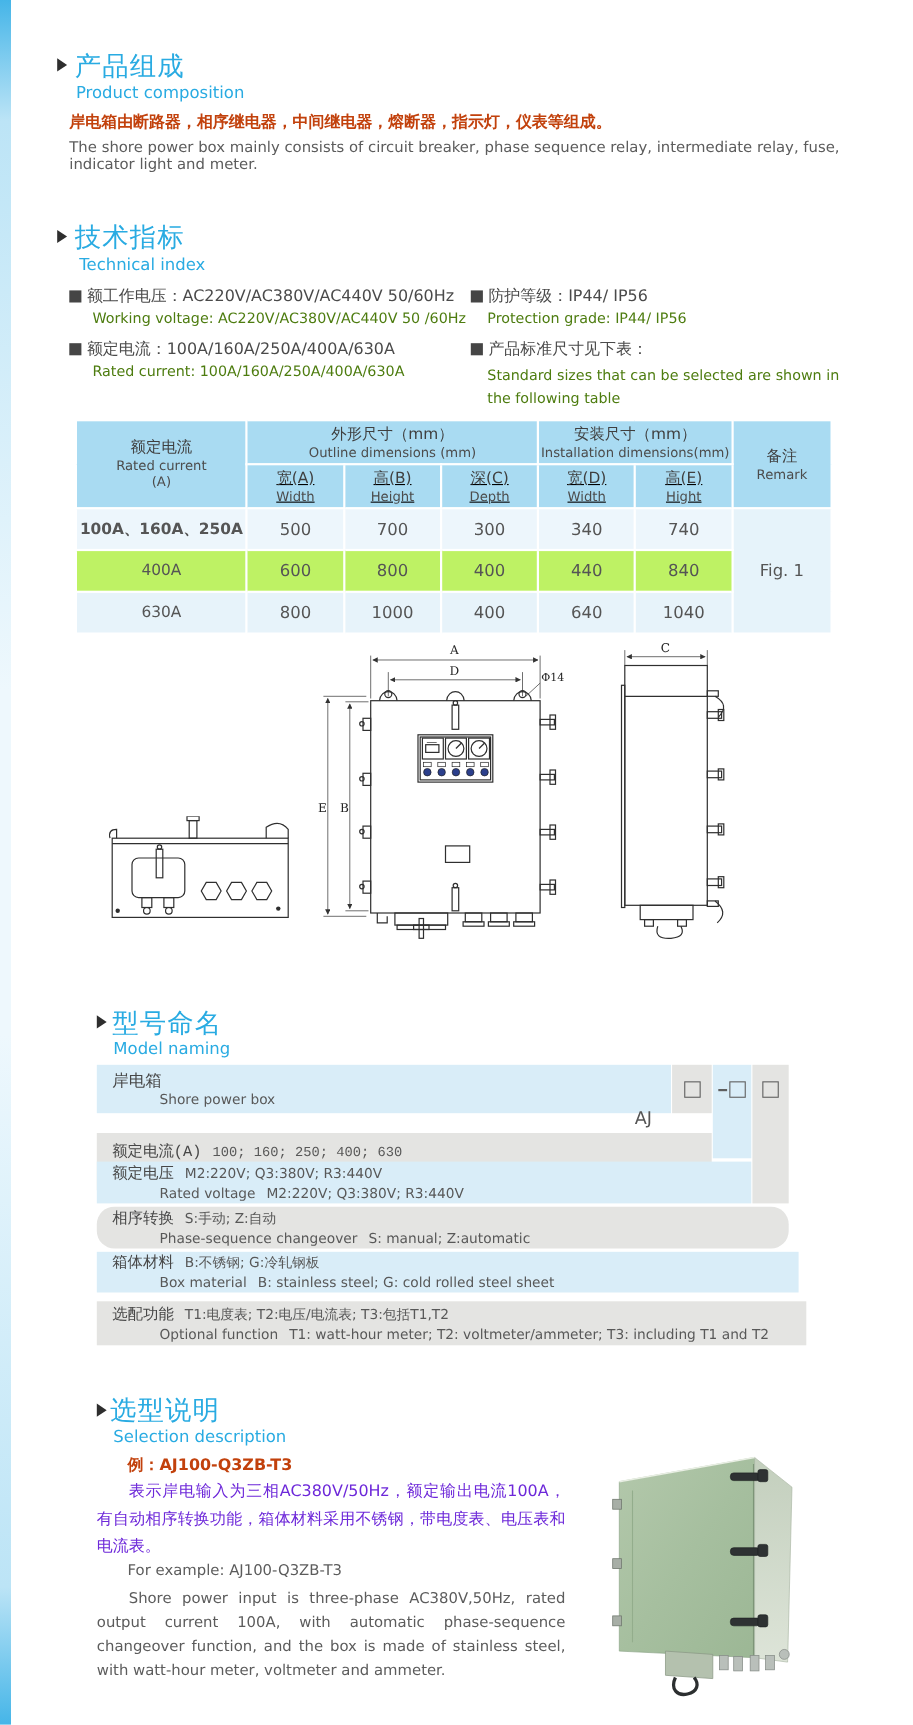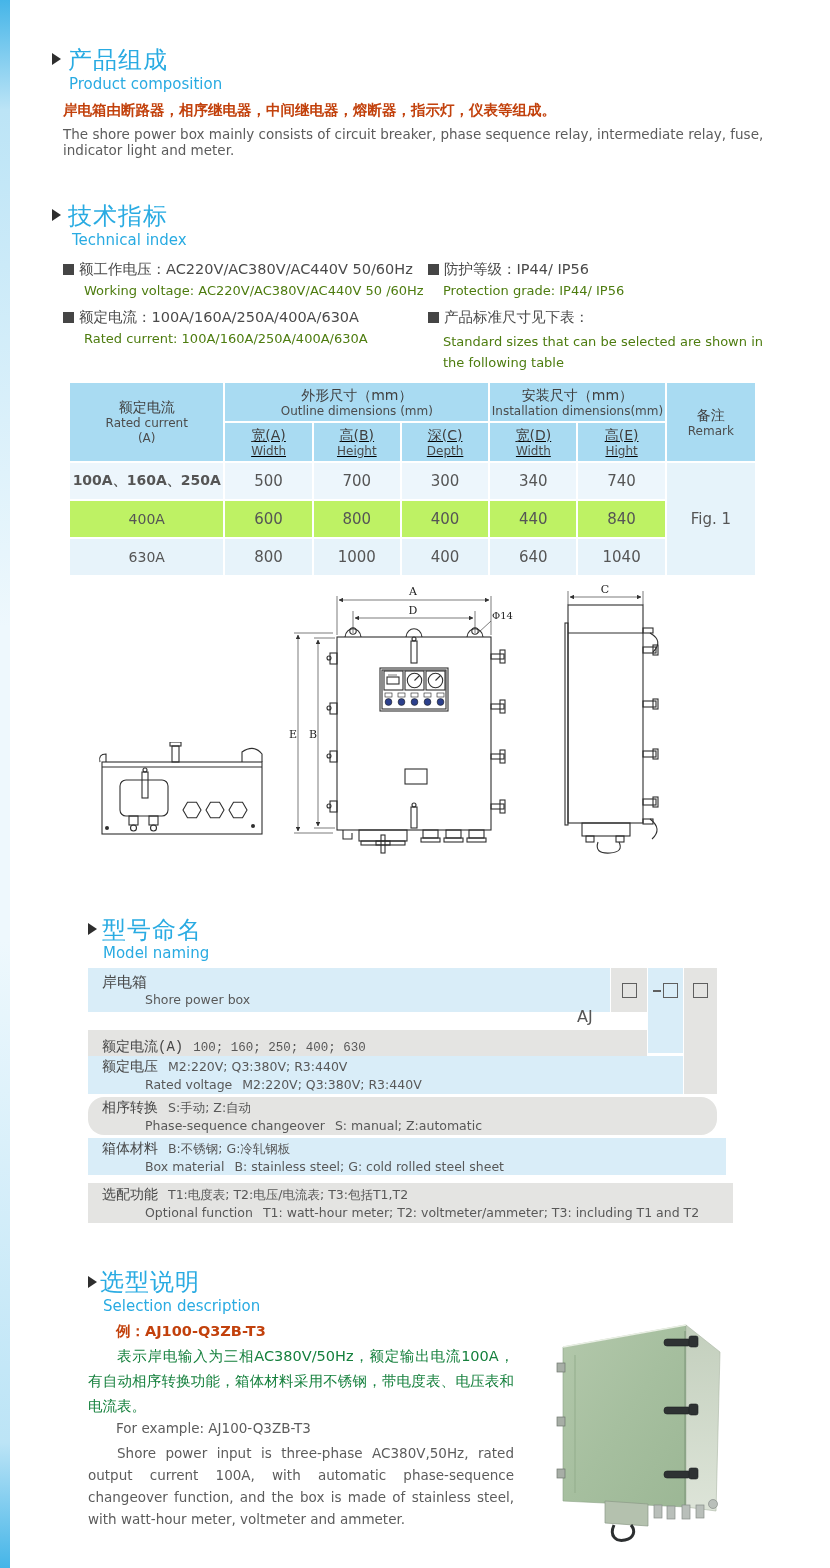--- a/index.html
+++ b/index.html
@@ -36,21 +36,21 @@
   .mn-gray{background:#e4e4e2;}
   .mn-l1{font-size:14px;color:#474747;line-height:18px;}
   .mn-l2{font-size:12.5px;color:#585858;line-height:17px;margin-left:43px;}
   .mn-detail{font-size:12.5px;color:#585858;margin-left:10px;}
   .mn-col{position:absolute;top:0;}
   .code-box{display:inline-block;width:13px;height:13px;border:1.5px solid #5f5f5f;background:transparent;}
   .code-dash{display:inline-block;width:8px;height:2px;background:#5f5f5f;vertical-align:6px;margin-right:2px;}
   .code-aj{font-size:16px;color:#555;}
 
   
-  .sel-zh{font-size:14.5px;color:#15803d;line-height:25px;text-align:justify;text-indent:29px;}
+  .sel-zh{font-size:14.5px;color:#6d28d9;line-height:25px;text-align:justify;text-indent:29px;}
   .sel-en{font-size:13.5px;color:#5c5c5c;line-height:22px;text-align:justify;text-indent:29px;}
 
   svg text{font-family:"DejaVu Serif","Liberation Serif",serif;}
   .draw{stroke:#2f2f2f;fill:none;stroke-width:1.1;}
   .thin{stroke:#444;fill:none;stroke-width:0.7;}
 </style>
 </head>
 <body>
 
 <div class="page">

